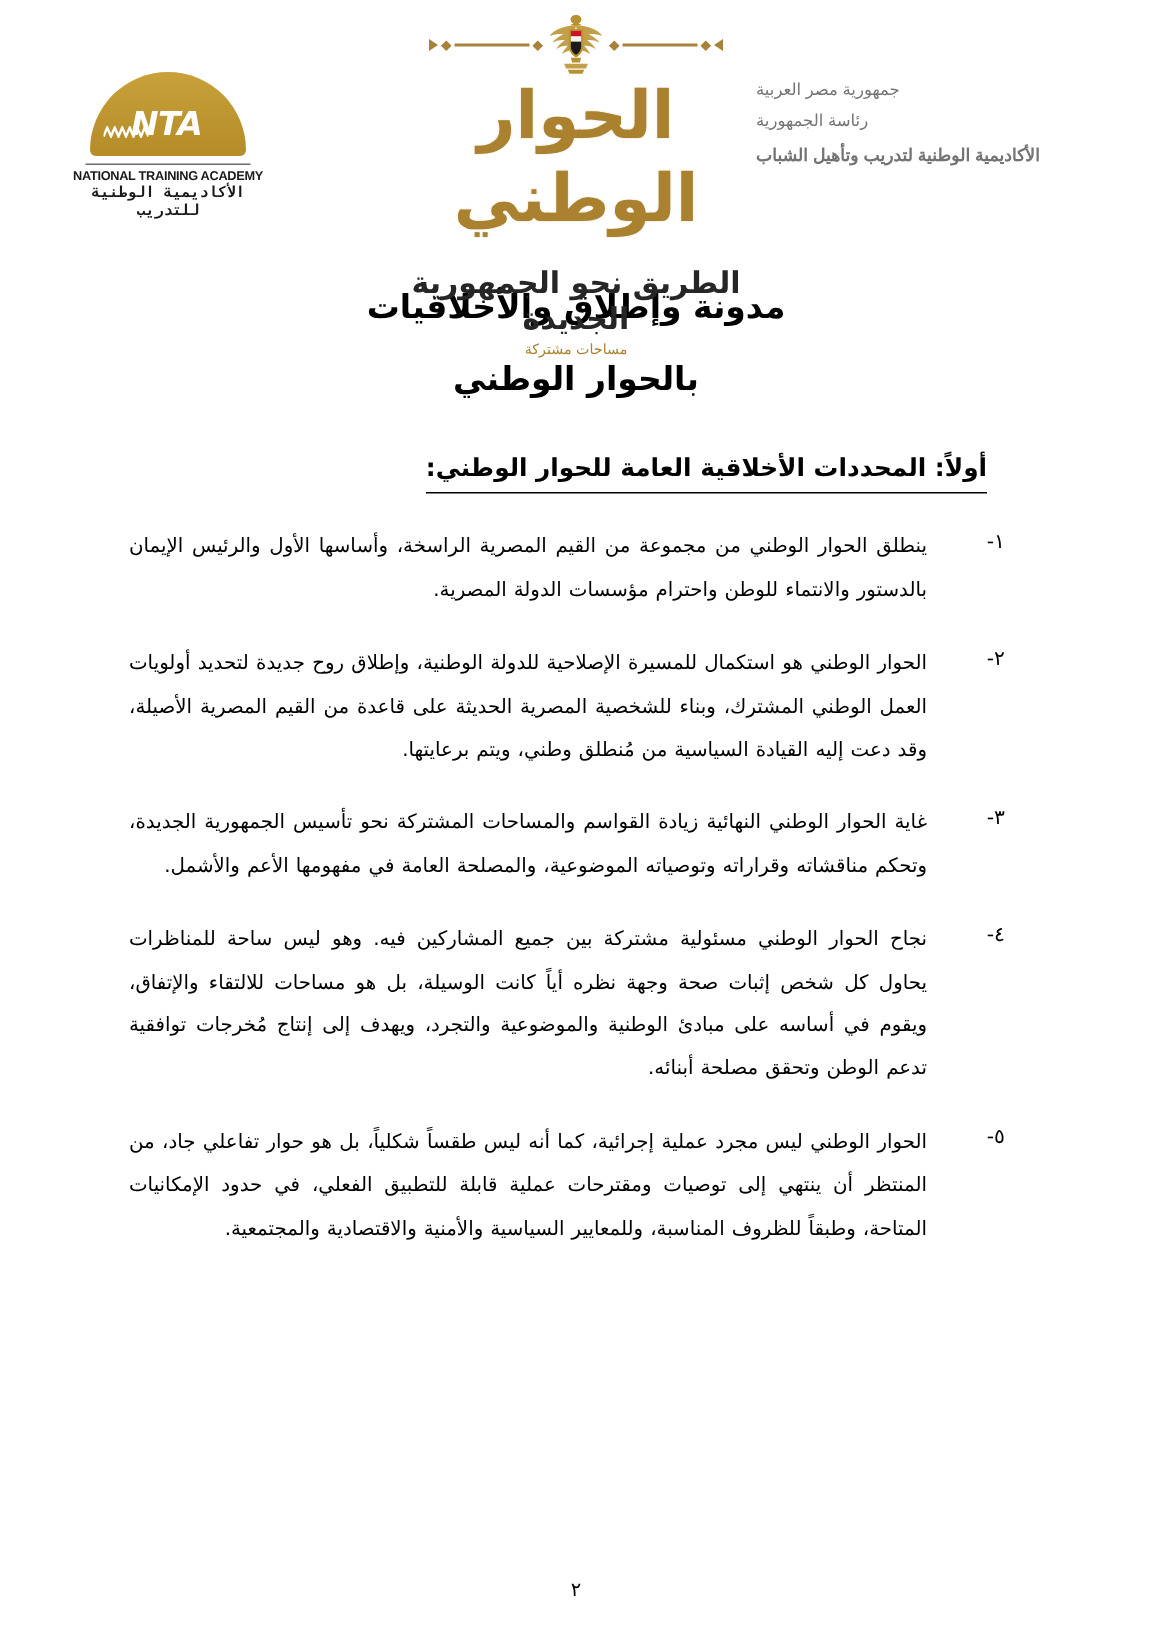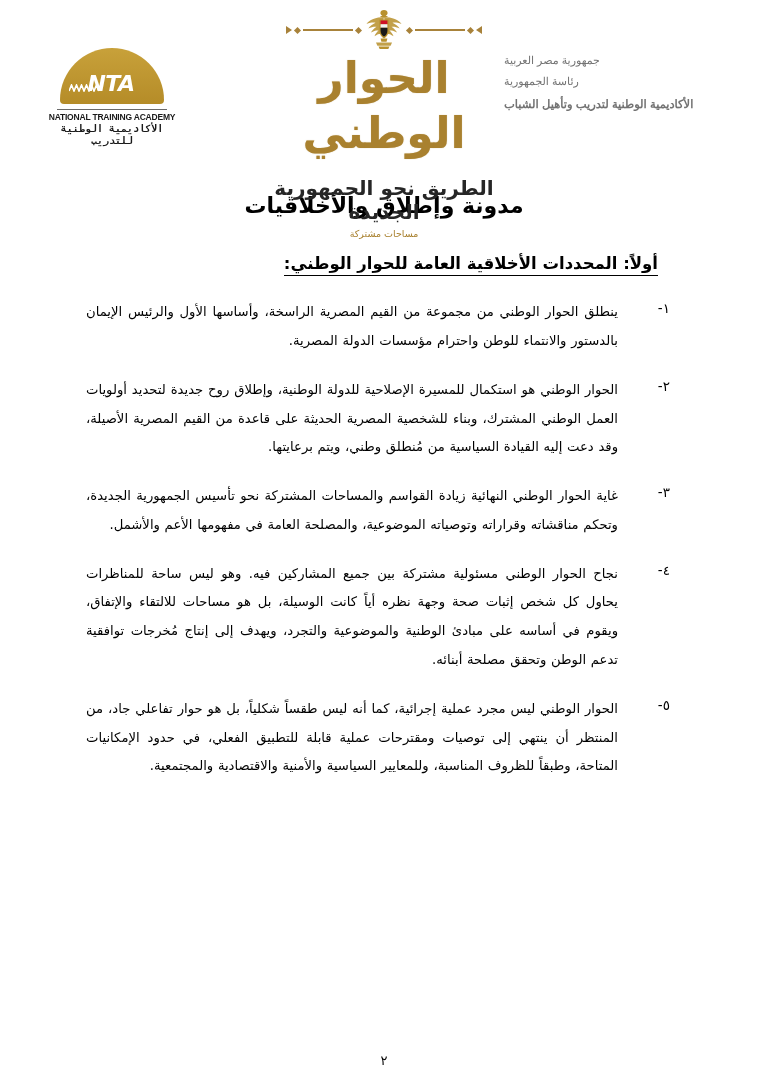--- a/index.html
+++ b/index.html
@@ -212,21 +212,21 @@
     text-align: right;
     margin: 36px 110px 0 0;
     padding-right: 0;
     font-family: "DejaVu Sans", sans-serif;
     font-size: 16.5px;
     font-weight: bold;
     color: #000;
   }
   .section-heading .underlined {
     border-bottom: 1.6px solid #000;
-    padding-bottom: 2px;
+    padding-bottom: 7px;
     display: inline-block;
   }
 
   
   .clauses {
     direction: rtl;
     margin: 22px 98px 0 86px;
   }
   .clause {
     display: flex;
@@ -326,20 +326,21 @@
 
     <div class="org-text">
       <div class="l1">جمهورية مصر العربية</div>
       <div class="l2">رئاسة الجمهورية</div>
       <div class="l3">الأكاديمية الوطنية لتدريب وتأهيل الشباب</div>
     </div>
   </div>
 
   <div class="doc-title">
     <div class="t-line">مدونة وإطلاق والأخلاقيات</div>
+    <div class="t-line second">بالحوار الوطني</div>
   </div>
 
   <div class="section-heading">
     <span class="underlined"><span>أولاً:</span>&nbsp;<span>المحددات الأخلاقية العامة للحوار الوطني:</span></span>
   </div>
 
   <div class="clauses">
 
     <div class="clause">
       <div class="clause-num">١-</div>

